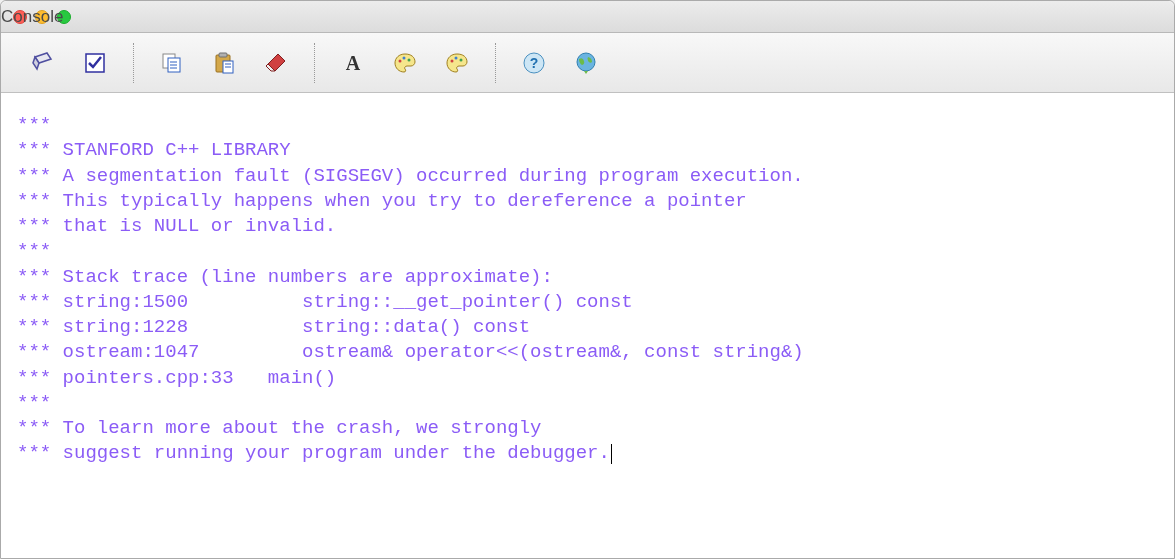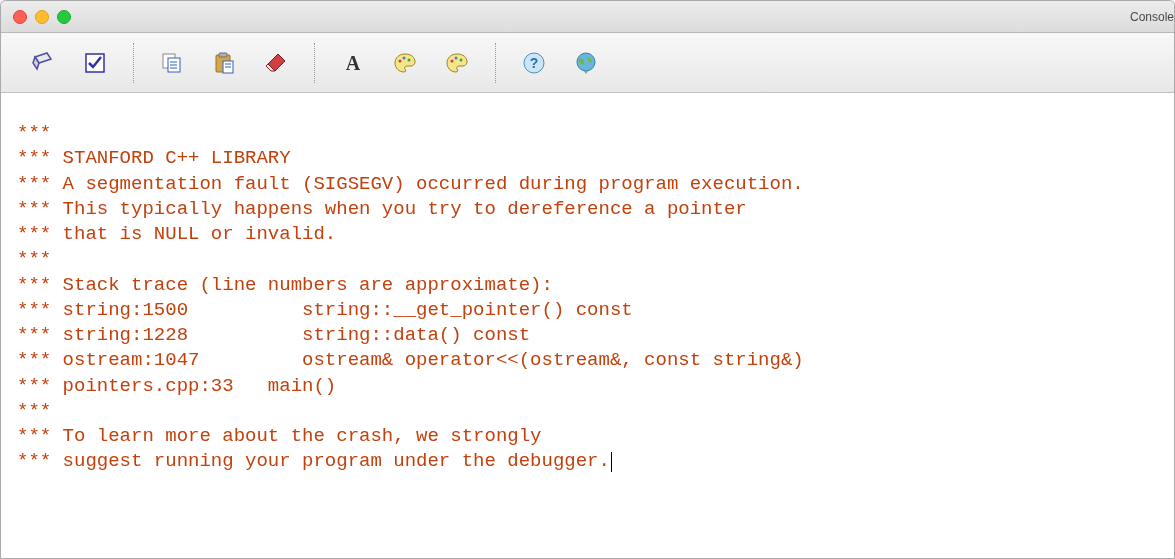--- a/index.html
+++ b/index.html
@@ -37,22 +37,22 @@
       width: 14px;
       height: 14px;
       border-radius: 50%;
     }
     .tl-close { background: #ff5f57; border: 0.5px solid #e0443e; }
     .tl-min   { background: #ffbd2e; border: 0.5px solid #dea123; }
     .tl-max   { background: #28c940; border: 0.5px solid #1aad2b; }
     .titlebar-title {
       position: absolute;
       width: 100%;
-      text-align: right;
-      font-size: 12px;
+      text-align: left;
+      font-size: 17px;
       color: #4a4a4a;
       font-weight: 400;
       pointer-events: none;
     }
     .toolbar {
       height: 60px;
       background: linear-gradient(to bottom, #f8f8f8, #e8e8e8);
       border-bottom: 1px solid #c0c0c0;
       display: flex;
       align-items: center;
@@ -69,25 +69,25 @@
       border-radius: 3px;
     }
     .toolbar-sep {
       width: 1px;
       height: 40px;
       border-left: 1px dotted #999;
       margin: 0 10px;
     }
     .console-content {
       flex: 1;
-      padding: 28px 16px;
+      padding: 20px 16px;
       font-family: "Menlo", "Monaco", "Courier New", monospace;
       font-size: 19px;
       line-height: 1.33;
-      color: #c2410c;
+      color: #8b5cf6;
       white-space: pre;
       overflow: hidden;
       background: #fff;
     }
     .cursor {
       display: inline-block;
       width: 1px;
       height: 20px;
       background: #000;
       vertical-align: text-bottom;

